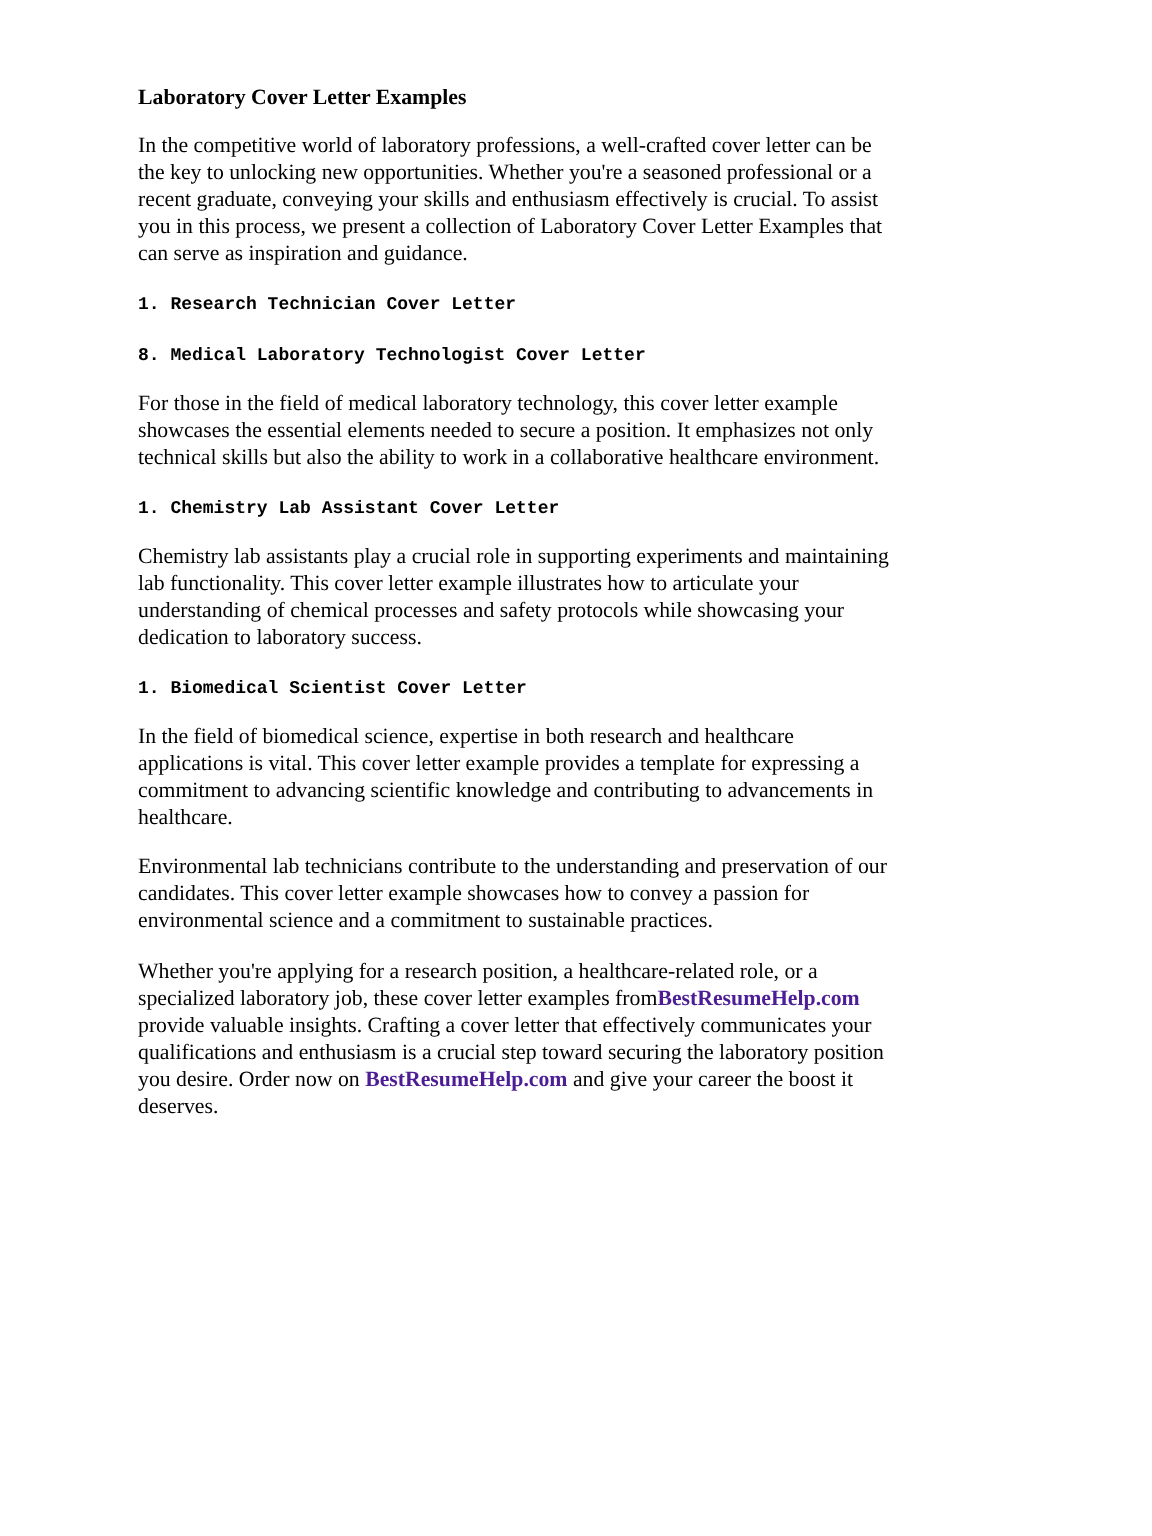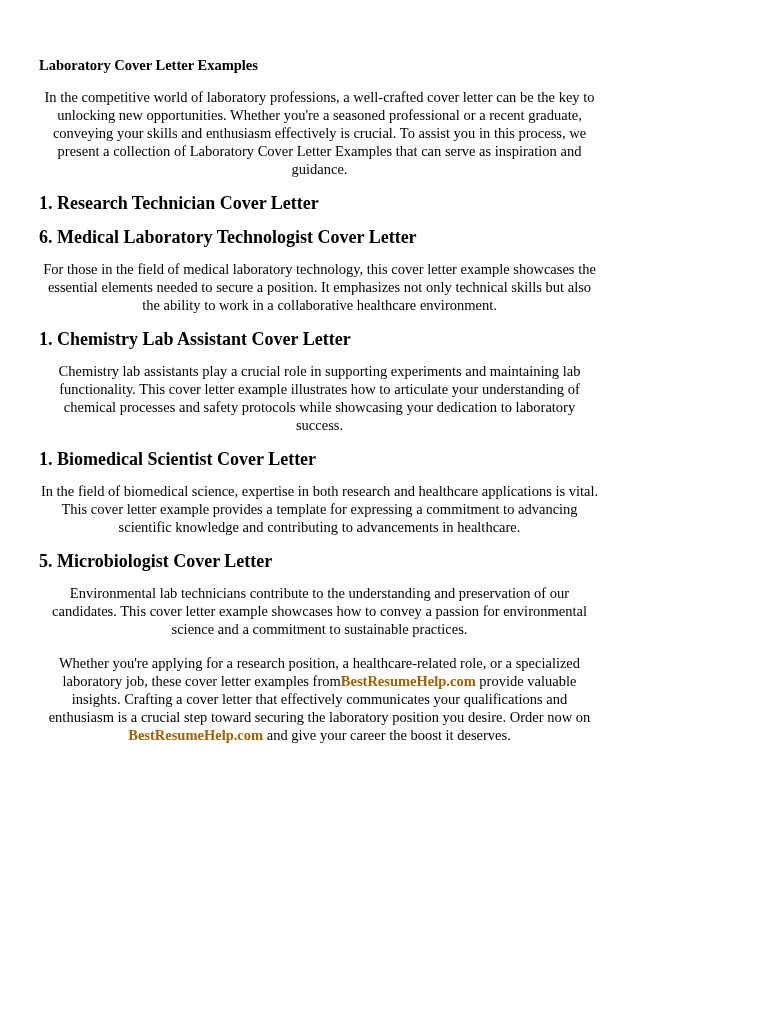--- a/index.html
+++ b/index.html
@@ -10,81 +10,81 @@
     width: 768px;
     height: 1024px;
     font-family: "Liberation Serif", "DejaVu Serif", serif;
     color: #000000;
     overflow: hidden;
   }
   .page {
     width: 692px;
     min-height: 1024px;
     background: #ffffff;
-    padding: 56px 92px 40px 39px;
+    padding: 56px 92px 40px 92px;
   }
   .doc-title {
     font-size: 14.5px;
     font-weight: bold;
     line-height: 18px;
     margin-bottom: 14px;
   }
   .para {
     font-size: 14.5px;
     line-height: 18px;
     margin-bottom: 15px;
-    text-align: center;
+    text-align: left;
   }
   .section-heading {
-    font-size: 18px;
+    font-size: 12px;
     font-weight: bold;
     line-height: 18px;
     margin-top: 16px;
     margin-bottom: 14px;
+    font-family: Liberation Mono, monospace;
   }
   .closing {
     margin-top: 16px;
   }
   .brand-link {
-    color: #a16207;
+    color: #4c1d95;
     font-weight: bold;
     text-decoration: none;
     cursor: pointer;
   }
 </style>
 </head>
 <body>
 
 <div class="page">
 
   <h1 class="doc-title">Laboratory Cover Letter Examples</h1>
 
   <p class="para">In the competitive world of laboratory professions, a well-crafted cover letter can be the key to unlocking new opportunities. Whether you're a seasoned professional or a recent graduate, conveying your skills and enthusiasm effectively is crucial. To assist you in this process, we present a collection of Laboratory Cover Letter Examples that can serve as inspiration and guidance.</p>
 
   <div>
     <h2 class="section-heading">1. Research Technician Cover Letter</h2>
   </div>
 
   <div>
-    <h2 class="section-heading">6. Medical Laboratory Technologist Cover Letter</h2>
+    <h2 class="section-heading">8. Medical Laboratory Technologist Cover Letter</h2>
     <p class="para">For those in the field of medical laboratory technology, this cover letter example showcases the essential elements needed to secure a position. It emphasizes not only technical skills but also the ability to work in a collaborative healthcare environment.</p>
   </div>
 
   <div>
     <h2 class="section-heading">1. Chemistry Lab Assistant Cover Letter</h2>
     <p class="para">Chemistry lab assistants play a crucial role in supporting experiments and maintaining lab functionality. This cover letter example illustrates how to articulate your understanding of chemical processes and safety protocols while showcasing your dedication to laboratory success.</p>
   </div>
 
   <div>
     <h2 class="section-heading">1. Biomedical Scientist Cover Letter</h2>
     <p class="para">In the field of biomedical science, expertise in both research and healthcare applications is vital. This cover letter example provides a template for expressing a commitment to advancing scientific knowledge and contributing to advancements in healthcare.</p>
   </div>
 
   <div>
-    <h2 class="section-heading">5. Microbiologist Cover Letter</h2>
   </div>
 
   <div>
     <p class="para">Environmental lab technicians contribute to the understanding and preservation of our candidates. This cover letter example showcases how to convey a passion for environmental science and a commitment to sustainable practices.</p>
   </div>
 
   <p class="para closing"><span>Whether you're applying for a research position, a healthcare-related role, or a specialized laboratory job, these cover letter examples from</span><a class="brand-link">BestResumeHelp.com</a><span> provide valuable insights. Crafting a cover letter that effectively communicates your qualifications and enthusiasm is a crucial step toward securing the laboratory position you desire. Order now on </span><a class="brand-link">BestResumeHelp.com</a><span> and give your career the boost it deserves.</span></p>
 
 </div>
 

